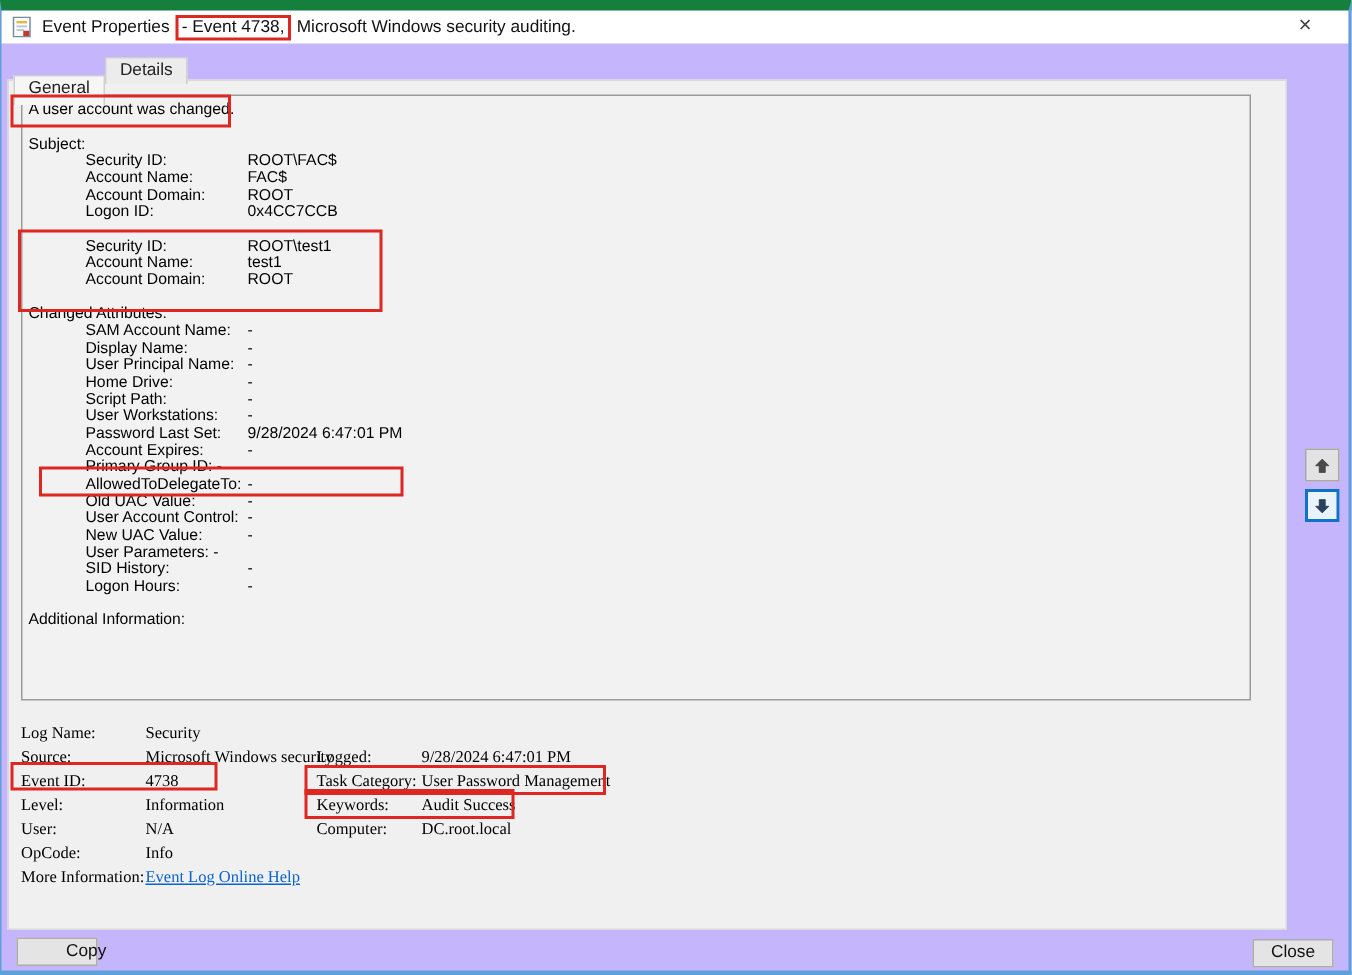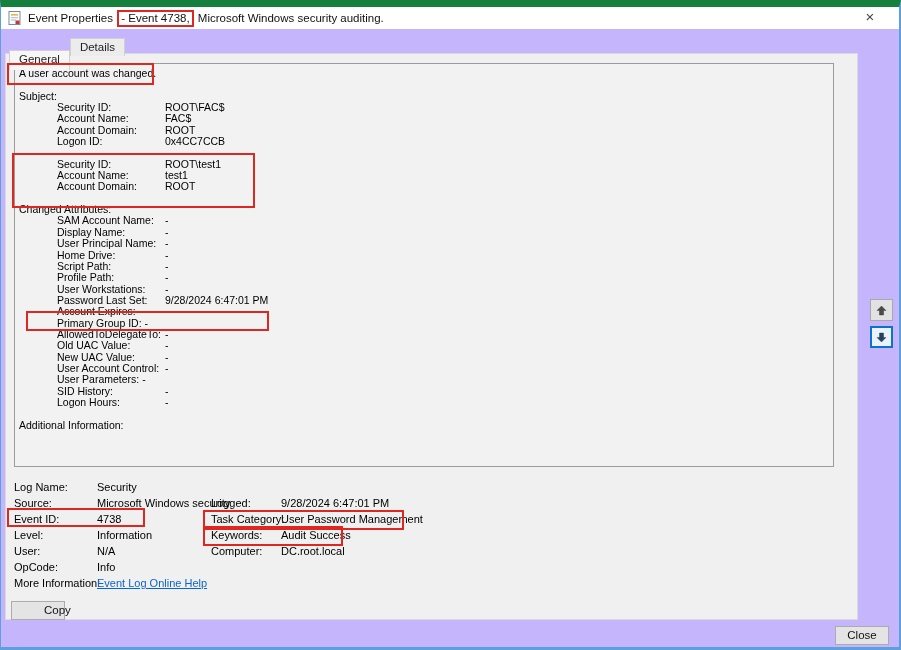--- a/index.html
+++ b/index.html
@@ -28,30 +28,30 @@
   .tabpage{position:absolute;left:4px;top:46px;width:853px;height:567px;border:1px solid #dadada;background:#f0f0f0;}
   
   .desc{position:absolute;left:13px;top:56px;width:820px;height:404px;border:1px solid #9b9b9b;
     background:#f2f2f2;font-size:10.5px;line-height:11.35px;padding:4px 0 0 4px;overflow:hidden;}
   .line{height:11.35px;white-space:nowrap;}
   .gap{height:11.35px;}
   .row{padding-left:38px;}
   .row .lbl{display:inline-block;width:108px;}
   
   .grid{position:absolute;left:0;top:474px;width:860px;font-size:11px;}
-  .grow{display:flex;height:16px;align-items:flex-start;white-space:nowrap;}
+  .grow{display:flex;height:16px;align-items:center;white-space:nowrap;font-family:Liberation Serif, serif;}
   .c1l{width:83px;margin-left:13px;flex:0 0 auto;}
   .c1v{width:114px;flex:0 0 auto;}
   .c2l{width:70px;flex:0 0 auto;}
   .c2v{flex:1;}
   a.link{color:var(--link-blue);text-decoration:underline;cursor:pointer;}
   
   .btn{position:absolute;width:54px;height:19px;background:#e4e4e4;border:1px solid #acacac;
     font-size:11.5px;font-family:"Liberation Sans",sans-serif;color:#111;text-align:center;line-height:17px;cursor:pointer;}
-  .btn-copy{left:10px;top:594px;padding-left:32px;}
+  .btn-copy{left:10px;top:618px;padding-left:32px;}
   .btn-close{left:834px;top:619px;}
   
   .navbtn{position:absolute;left:869px;width:23px;height:22px;background:#e2e2e2;border:1px solid #a9a9a9;
     display:flex;align-items:center;justify-content:center;cursor:pointer;}
   .navbtn.up{top:292px;}
   .navbtn.down{top:319px;border:2px solid #0f72c9;background:#e9f3fb;}
   .navbtn svg{width:13px;height:13px;display:block;}
   
   .hl{position:absolute;border:2px solid var(--highlight-red);pointer-events:none;z-index:5;background:transparent;}
   .hl-headline{left:6px;top:56px;width:147px;height:22px;}
@@ -106,32 +106,31 @@
       </div>
     <div class="gap"></div>
     <div class="line">Changed Attributes:</div>
     <div>
 
     <div class="line row"><span class="lbl">SAM Account Name:</span><span class="val">-</span></div>
         <div class="line row"><span class="lbl">Display Name:</span><span class="val">-</span></div>
         <div class="line row"><span class="lbl">User Principal Name:</span><span class="val">-</span></div>
         <div class="line row"><span class="lbl">Home Drive:</span><span class="val">-</span></div>
         <div class="line row"><span class="lbl">Script Path:</span><span class="val">-</span></div>
-        <div class="line row"><span class="lbl">Profile Path:</span><span class="val">-</span></div>
         <div class="line row"><span class="lbl">User Workstations:</span><span class="val">-</span></div>
       </div>
     <div class="line row"><span class="lbl">Password Last Set:</span><span class="val">9/28/2024 6:47:01 PM</span></div>
     <div>
 
     <div class="line row"><span class="lbl">Account Expires:</span><span class="val">-</span></div>
         <div class="line row"><span class="lbl">Primary Group ID: -</span><span class="val"></span></div>
         <div class="line row"><span class="lbl">AllowedToDelegateTo:</span><span class="val">-</span></div>
         <div class="line row"><span class="lbl">Old UAC Value:</span><span class="val">-</span></div>
+        <div class="line row"><span class="lbl">User Account Control:</span><span class="val">-</span></div>
         <div class="line row"><span class="lbl">New UAC Value:</span><span class="val">-</span></div>
-        <div class="line row"><span class="lbl">User Account Control:</span><span class="val">-</span></div>
         <div class="line row"><span class="lbl">User Parameters:  -</span><span class="val"></span></div>
         <div class="line row"><span class="lbl">SID History:</span><span class="val">-</span></div>
         <div class="line row"><span class="lbl">Logon Hours:</span><span class="val">-</span></div>
       </div>
     <div class="gap"></div>
     <div class="line">Additional Information:</div>
   </div>
 
   <div class="grid">
     <div class="grow">

